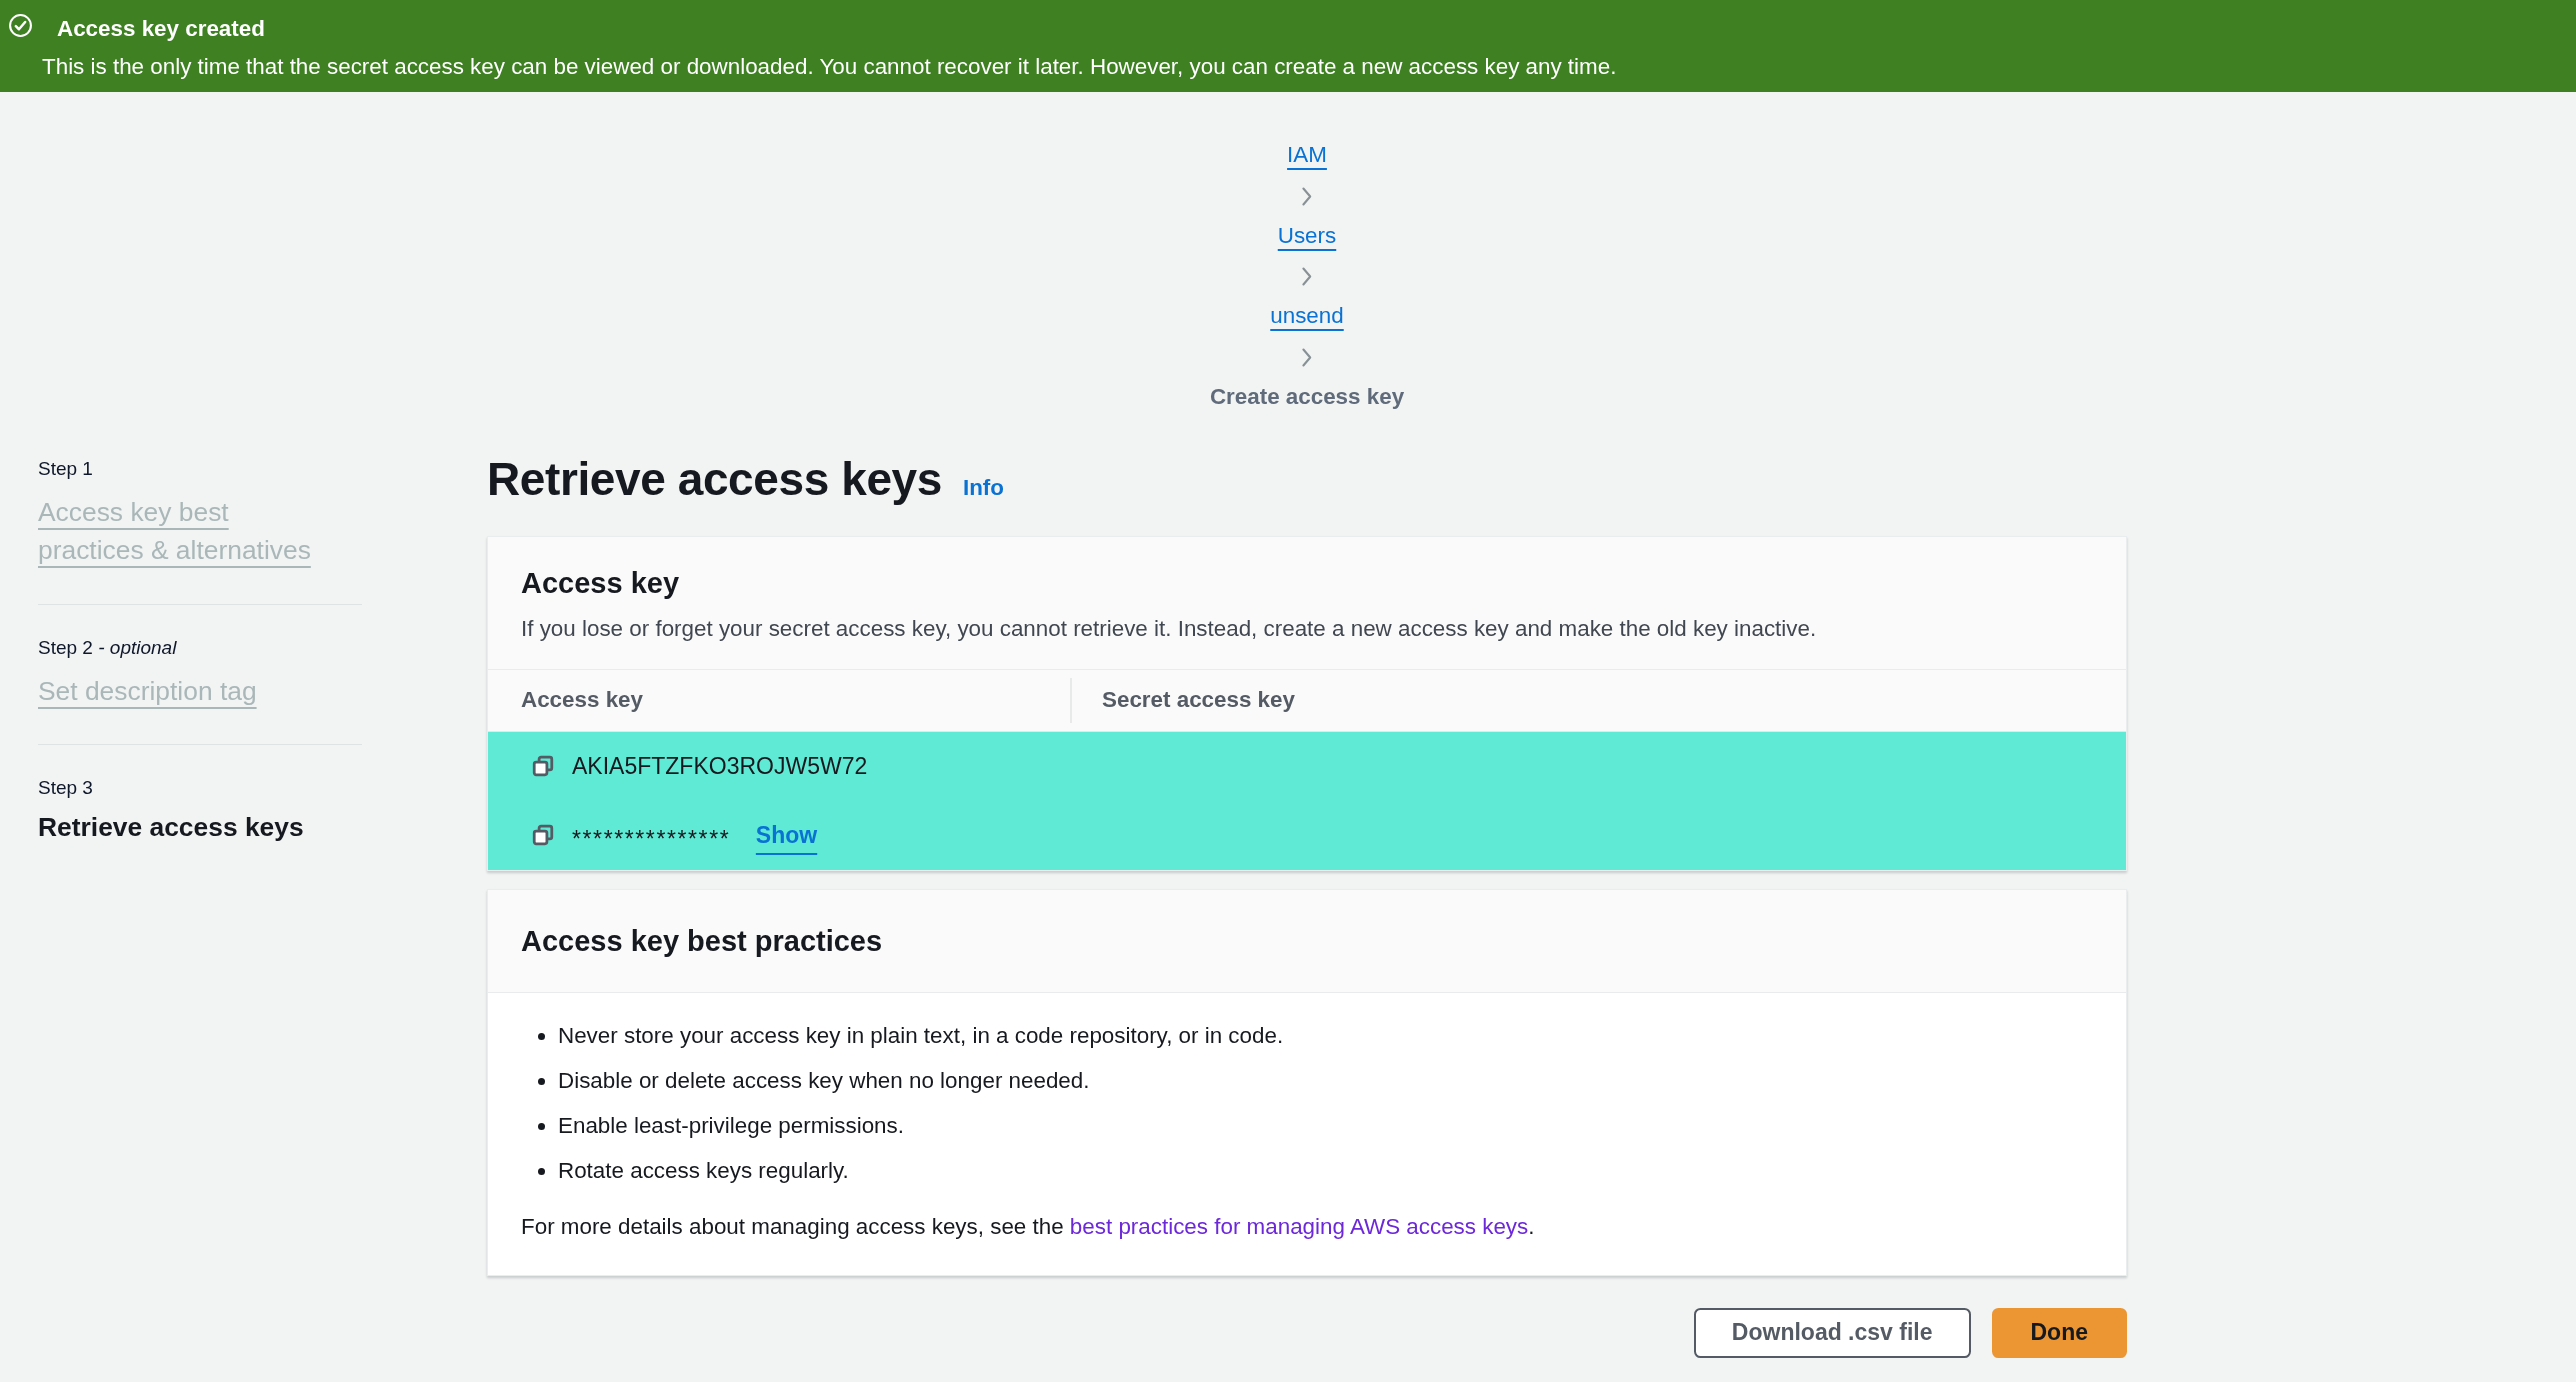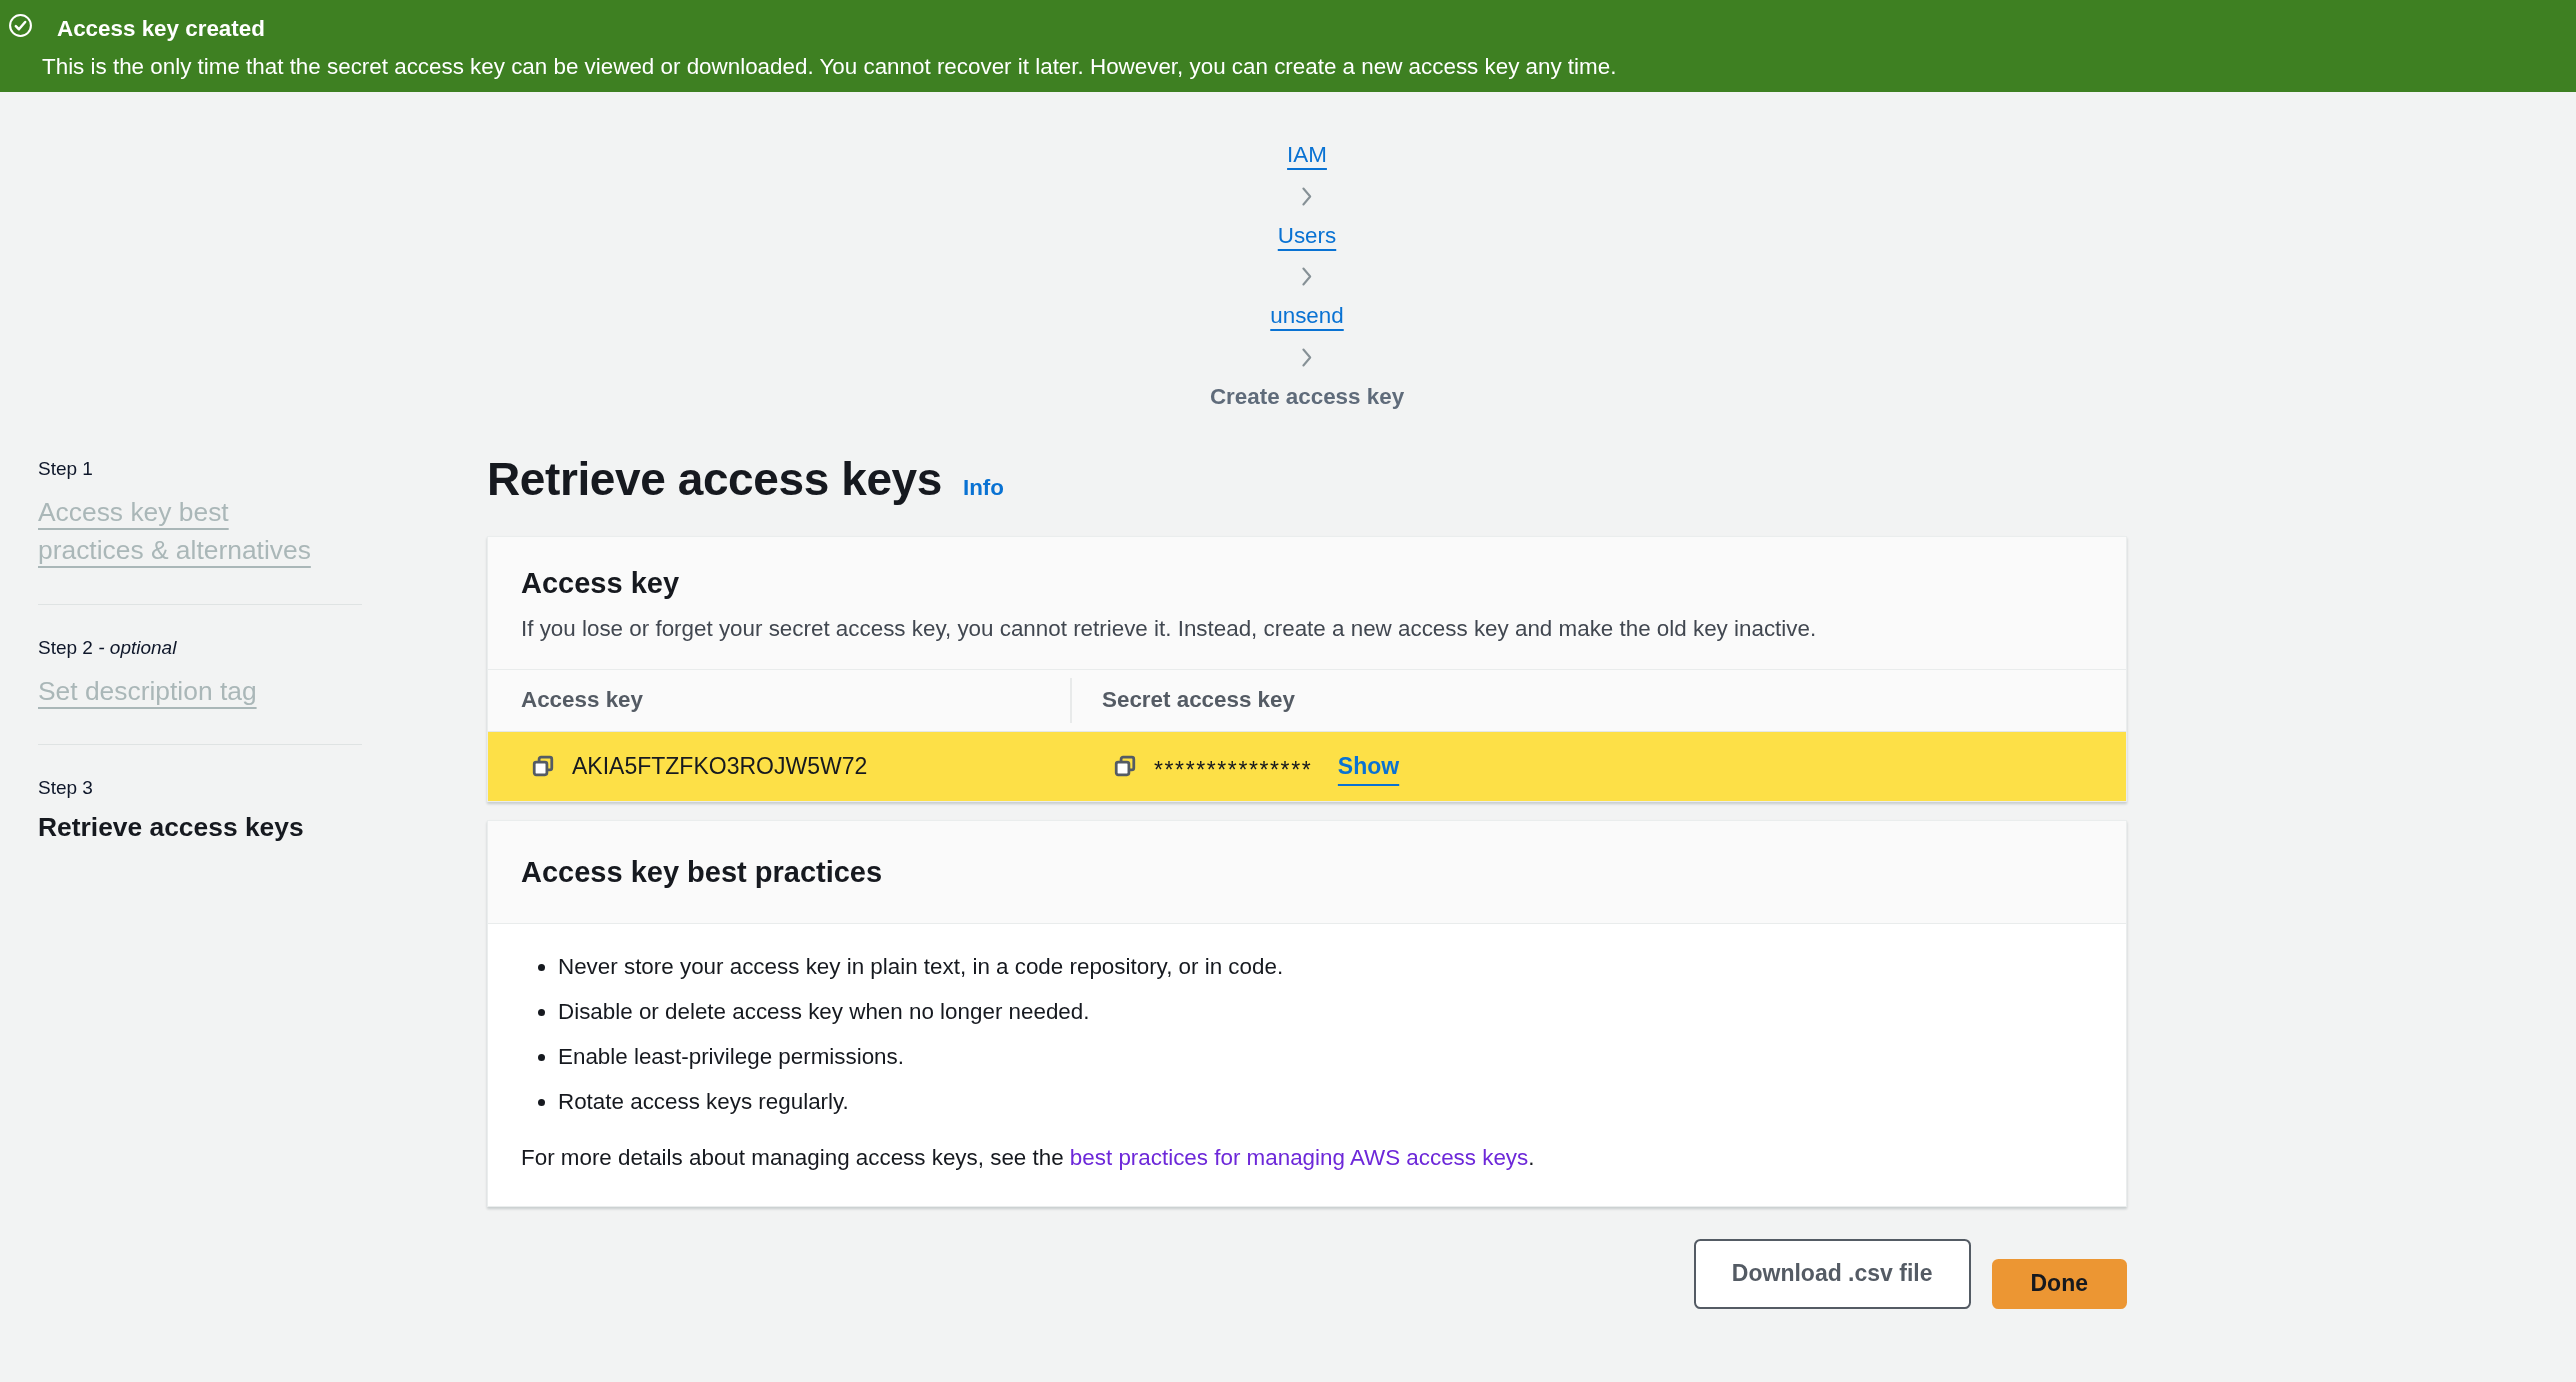--- a/index.html
+++ b/index.html
@@ -74,21 +74,21 @@
 
   .tbl-head { display: flex; background: #fafafa; border-bottom: 1.6px solid #e4e8e8; }
   .tbl-head .col1 { width: 582px; padding: 17.6px 0 17.6px 33px; }
   .tbl-head .col2 { flex: 1; padding: 17.6px 0 17.6px 32px; position: relative; }
   .tbl-head .col2::before {
     content: ""; position: absolute; left: 0; top: 8px; bottom: 8px;
     width: 1.6px; background: #e8eaea;
   }
   .tbl-head span { font-weight: 700; color: #545b64; font-size: 22.4px; }
 
-  .tbl-row { display: flex; background: #fde047; }
+  .tbl-row { display: flex; background: #5eead4; flex-direction: column; }
   .tbl-row .cell1 { width: 582px; padding: 21px 0 21px 42px; display: flex; align-items: center; gap: 16px; }
   .tbl-row .cell2 { flex: 1; padding: 21px 0 21px 42px; display: flex; align-items: center; gap: 16px; }
   .key-text { font-size: 23px; color: #16191f; }
   .masked { font-size: 23px; letter-spacing: 1.6px; color: #16191f; position: relative; top: 4px; }
   .show-link {
     color: #0972d3; font-weight: 700; font-size: 23px; cursor: pointer; margin-left: 9.6px;
     text-decoration: underline; text-underline-offset: 9.6px; text-decoration-thickness: 2.4px;
   }
   .copy-btn { display: inline-flex; cursor: pointer; flex: none; }
 
@@ -103,21 +103,21 @@
 
   
   .actions { display: flex; justify-content: flex-end; gap: 21px; margin-top: 32px; }
   .btn { font-family: "Liberation Sans", sans-serif; font-size: 23px; font-weight: 700; border-radius: 6.4px; cursor: pointer; }
   .btn-secondary {
     background: #ffffff; color: #545b64;
     border: 2.4px solid #545b64; padding: 9.6px 36px;
   }
   .btn-primary {
     background: #ec9633; color: #16191f;
-    border: 2.4px solid #ec9633; padding: 9.6px 37px; margin-top: 20px;
+    border: 2.4px solid #ec9633; padding: 9.6px 37px;
   }
 </style>
 </head>
 <body>
 
 <div class="flashbar">
   <div class="flash-title-row">
     <span class="flash-icon">
       <svg width="25" height="25" viewBox="0 0 24 24" fill="none">
         <circle cx="12" cy="12" r="10" stroke="#ffffff" stroke-width="2"></circle>

